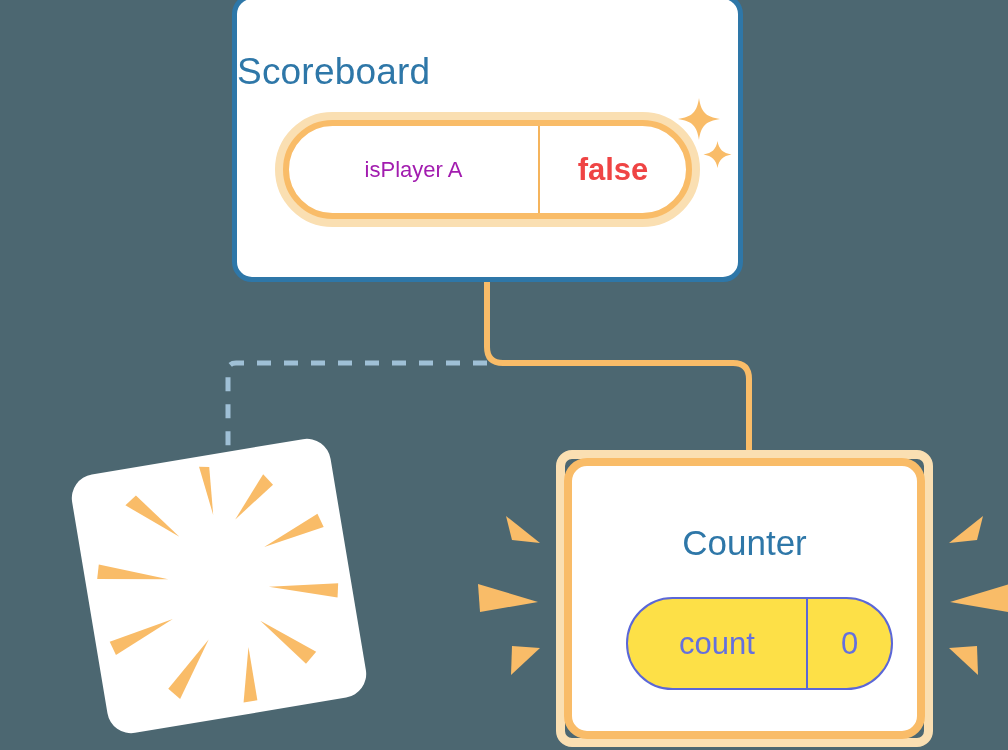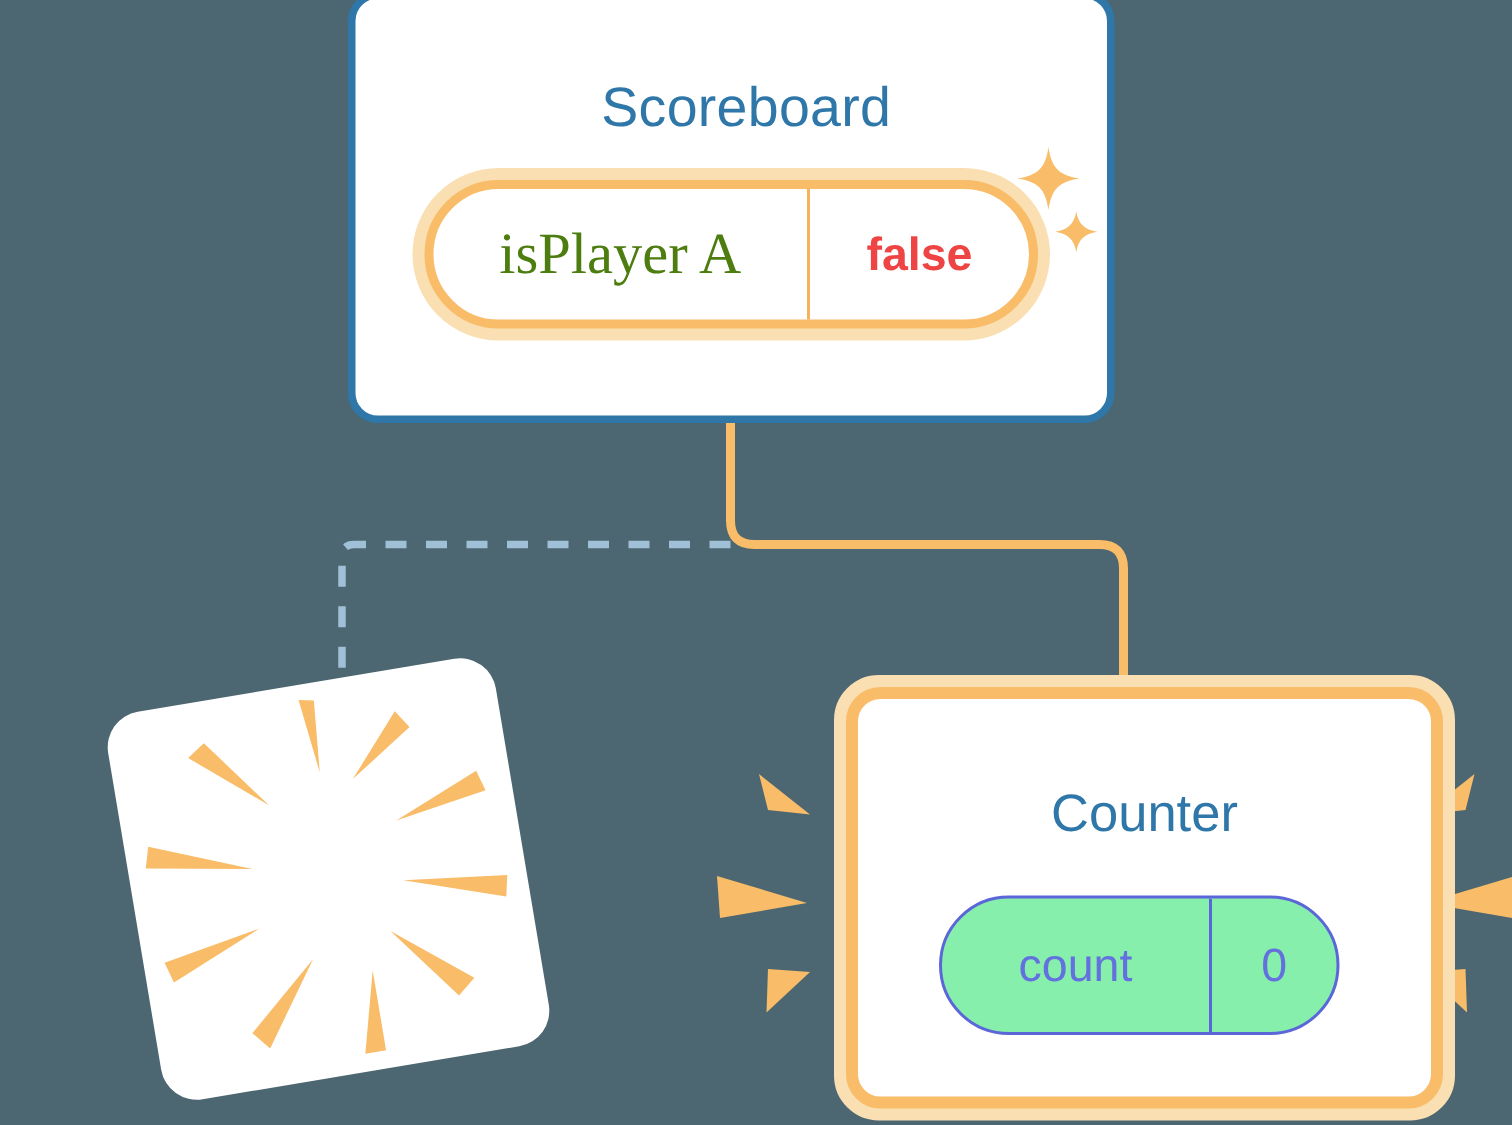--- a/index.html
+++ b/index.html
@@ -43,26 +43,24 @@
     border: 5px solid #2E77A8;
     border-radius: 20px;
     box-sizing: border-box;
     z-index: 3;
   }
   .scoreboard-title {
     position: absolute;
     left: 0;
     top: 52px;
     width: 100%;
-    text-align: center;
     color: #2E77A8;
     font-size: 37px;
     font-weight: 400;
     letter-spacing: 0.2px;
-    padding-left: 10px;
   }
 
   
   .pill-outer {
     position: absolute;
     left: 38px;
     top: 113px;
     width: 425px;
     height: 115px;
     border: 9px solid #FADFB2;
@@ -80,24 +78,23 @@
     background: #ffffff;
     box-sizing: border-box;
     display: flex;
     align-items: stretch;
   }
   .pill-key {
     flex: 0 0 249px;
     display: flex;
     align-items: center;
     justify-content: center;
-    color: #4d7c0f;
-    font-size: 39px;
+    color: #a21caf;
+    font-size: 22px;
     font-weight: 400;
-    font-family: Liberation Serif, serif;
   }
   .pill-divider-orange {
     width: 2px;
     background: #F5B45C;
     margin: 0;
   }
   .pill-val {
     flex: 1 1 auto;
     display: flex;
     align-items: center;
@@ -111,25 +108,25 @@
   .sparkle {
     position: absolute;
     z-index: 4;
   }
 
   
   .counter-card {
     position: absolute;
     left: 556px;
     top: 450px;
-    width: 414px;
+    width: 377px;
     height: 297px;
     box-sizing: border-box;
     border: 9px solid #FADFB2;
-    border-radius: 30px;
+    border-radius: 16px;
     z-index: 3;
   }
   .counter-inner {
     position: absolute;
     left: -1px; top: -1px; right: -1px; bottom: -1px;
     border: 8px solid #F9BC68;
     border-radius: 23px;
     background: #ffffff;
     box-sizing: border-box;
   }
@@ -144,21 +141,21 @@
     font-weight: 400;
   }
   .count-pill {
     position: absolute;
     left: 54px;
     top: 131px;
     width: 267px;
     height: 93px;
     border: 2px solid #5B67D8;
     border-radius: 50px;
-    background: #86efac;
+    background: #fde047;
     box-sizing: border-box;
     display: flex;
     align-items: stretch;
     overflow: hidden;
   }
   .count-key {
     flex: 0 0 178px;
     display: flex;
     align-items: center;
     justify-content: center;

